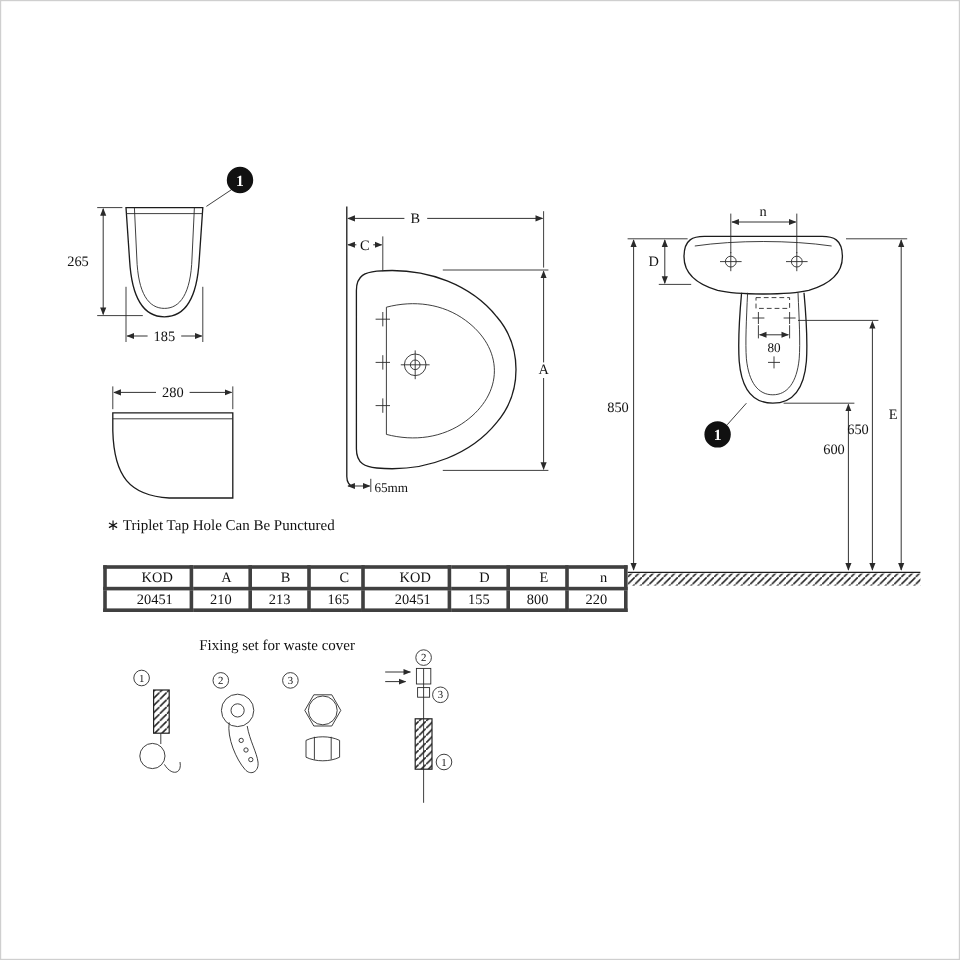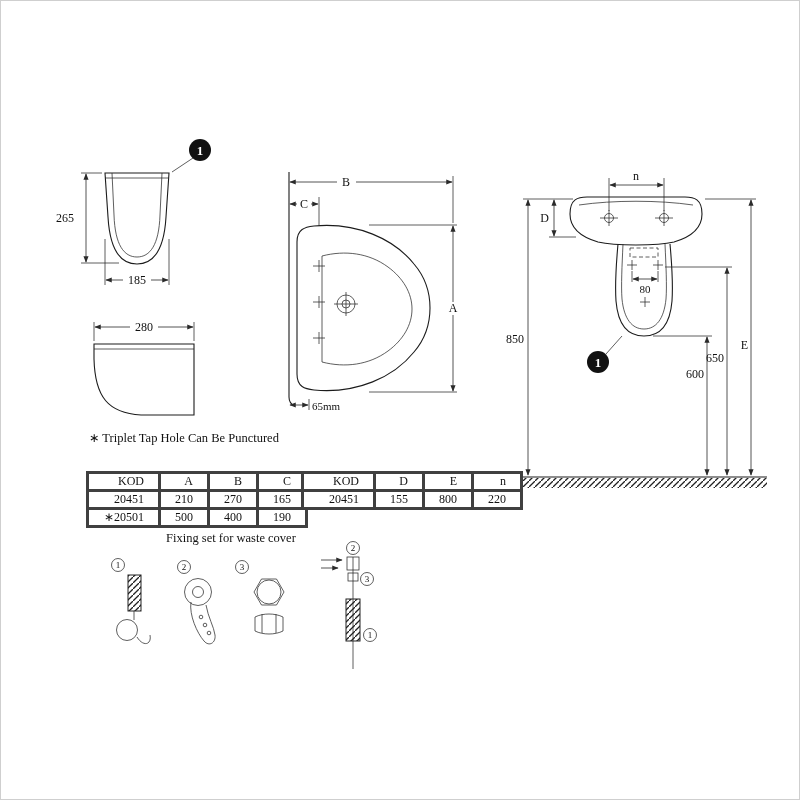--- a/index.html
+++ b/index.html
@@ -261,28 +261,22 @@
   <tbody>
         <tr>
     <td class="c0">KOD</td>
     <td class="cn">A</td>
     <td class="cn">B</td>
     <td class="cn">C</td>
   </tr>
   <tr>
     <td class="c0">20451</td>
     <td class="cn">210</td>
-    <td class="cn">270</td>
+    <td class="cn">213</td>
     <td class="cn">165</td>
-  </tr>
-  <tr>
-    <td class="c0">∗20501</td>
-    <td class="cn">500</td>
-    <td class="cn">400</td>
-    <td class="cn">190</td>
   </tr>
 </tbody>
     </table>
 
 <table class="spec" style="left:300px; top:470px">
   <tbody>
         <tr>
     <td class="c0">KOD</td>
     <td class="cn">D</td>
     <td class="cn">E</td>

